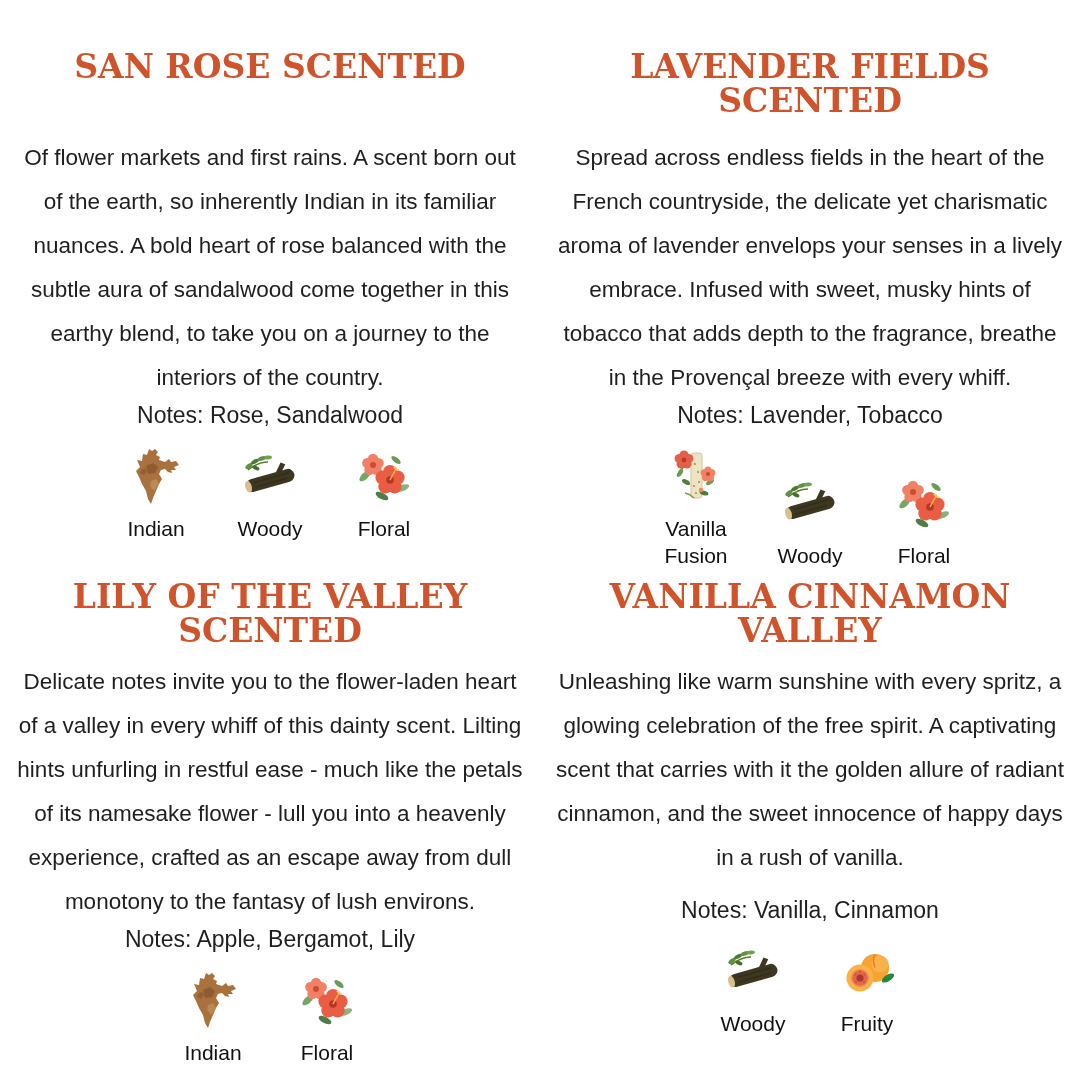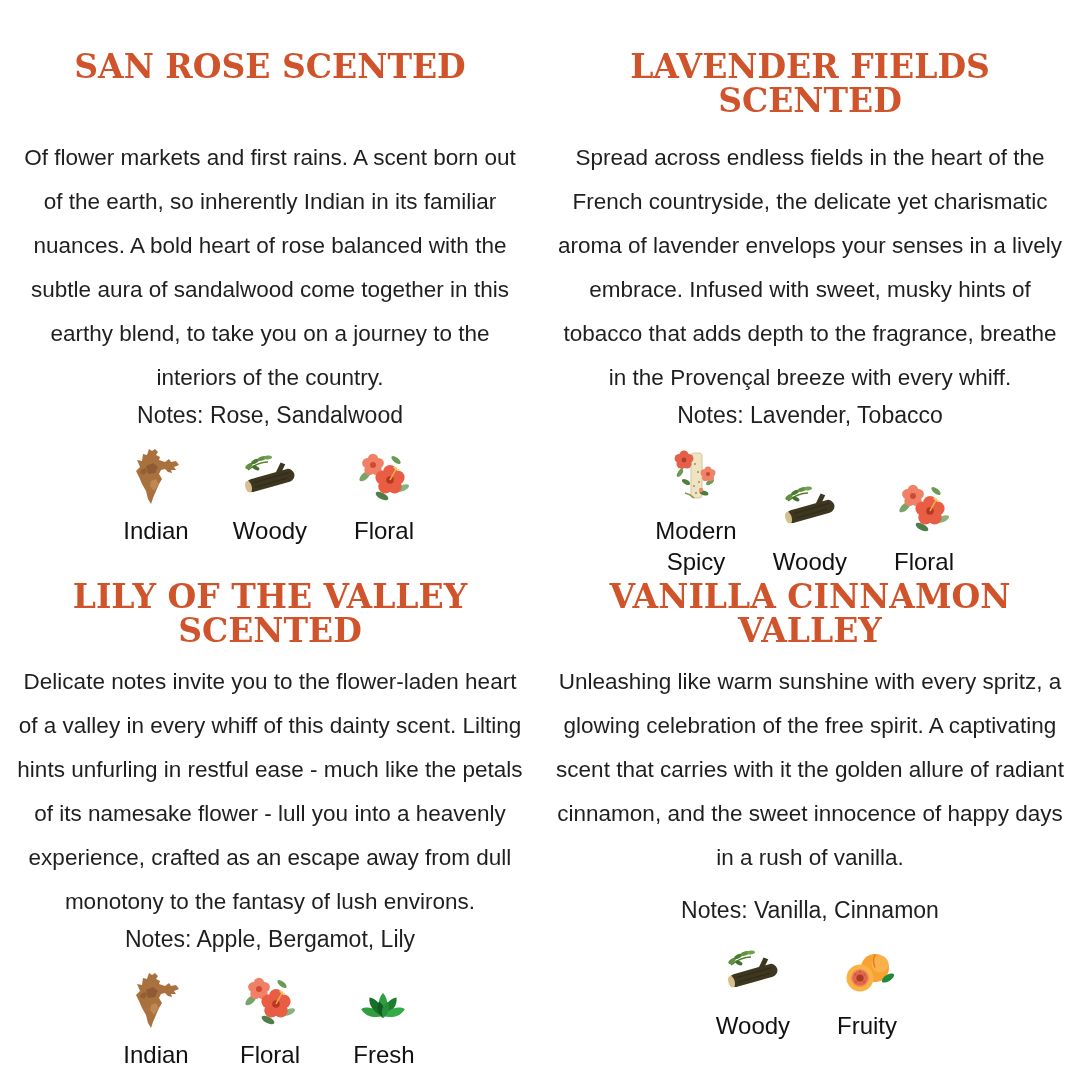--- a/index.html
+++ b/index.html
@@ -56,21 +56,21 @@
   }
   .trait{
     width:106px;
     display:flex;
     flex-direction:column;
     align-items:center;
   }
   .trait-icon{display:block;height:66px;display:flex;align-items:flex-end;}
   .trait-icon svg{width:64px;height:64px;display:block;}
   .trait-label{
-    font-size:24px;
+    font-size:21px;
     font-weight:500;
     line-height:1.3;
     margin-top:5px;
     color:#111;
   }
   .sprite{position:absolute;width:0;height:0;overflow:hidden;}
 </style>
 </head>
 <body>
 
@@ -236,21 +236,21 @@
 SCENTED</h2>
     <p class="card-desc">Spread across endless fields in the heart of the French countryside, the delicate yet charismatic aroma of lavender envelops your senses in a lively embrace. Infused with sweet, musky hints of tobacco that adds depth to the fragrance, breathe in the Provençal breeze with every whiff.</p>
     <p class="card-notes">Notes: Lavender, Tobacco</p>
     <div class="traits">
       <div class="trait">
         <span class="trait-icon">
             <svg viewBox="0 0 64 64">
               <use href="#i-fusion"></use>
             </svg>
           </span>
-        <span class="trait-label">Modern Spicy</span>
+        <span class="trait-label">Vanilla Fusion</span>
       </div>
       <div class="trait">
         <span class="trait-icon">
             <svg viewBox="0 0 64 64">
               <use href="#i-woody"></use>
             </svg>
           </span>
         <span class="trait-label">Woody</span>
       </div>
       <div class="trait">
@@ -279,28 +279,20 @@
         <span class="trait-label">Indian</span>
       </div>
       <div class="trait">
         <span class="trait-icon">
             <svg viewBox="0 0 64 64">
               <use href="#i-floral"></use>
             </svg>
           </span>
         <span class="trait-label">Floral</span>
       </div>
-      <div class="trait">
-        <span class="trait-icon">
-            <svg viewBox="0 0 64 64">
-              <use href="#i-fresh"></use>
-            </svg>
-          </span>
-        <span class="trait-label">Fresh</span>
-      </div>
     </div>
   </section>
 
   <section class="card row2">
     <h2 class="card-title">VANILLA CINNAMON
 VALLEY</h2>
     <p class="card-desc">Unleashing like warm sunshine with every spritz, a glowing celebration of the free spirit. A captivating scent that carries with it the golden allure of radiant cinnamon, and the sweet innocence of happy days in a rush of vanilla.</p>
     <p class="card-notes">Notes: Vanilla, Cinnamon</p>
     <div class="traits">
       <div class="trait">

